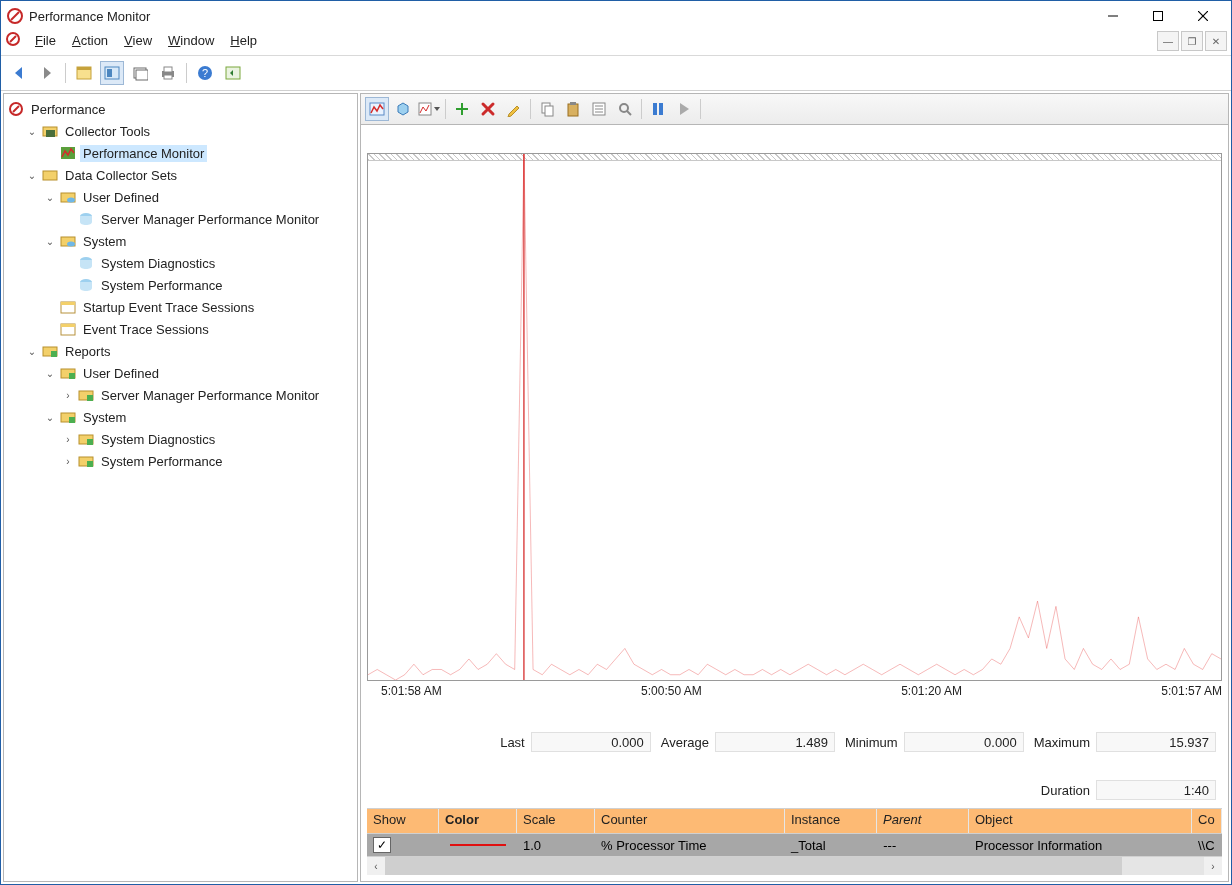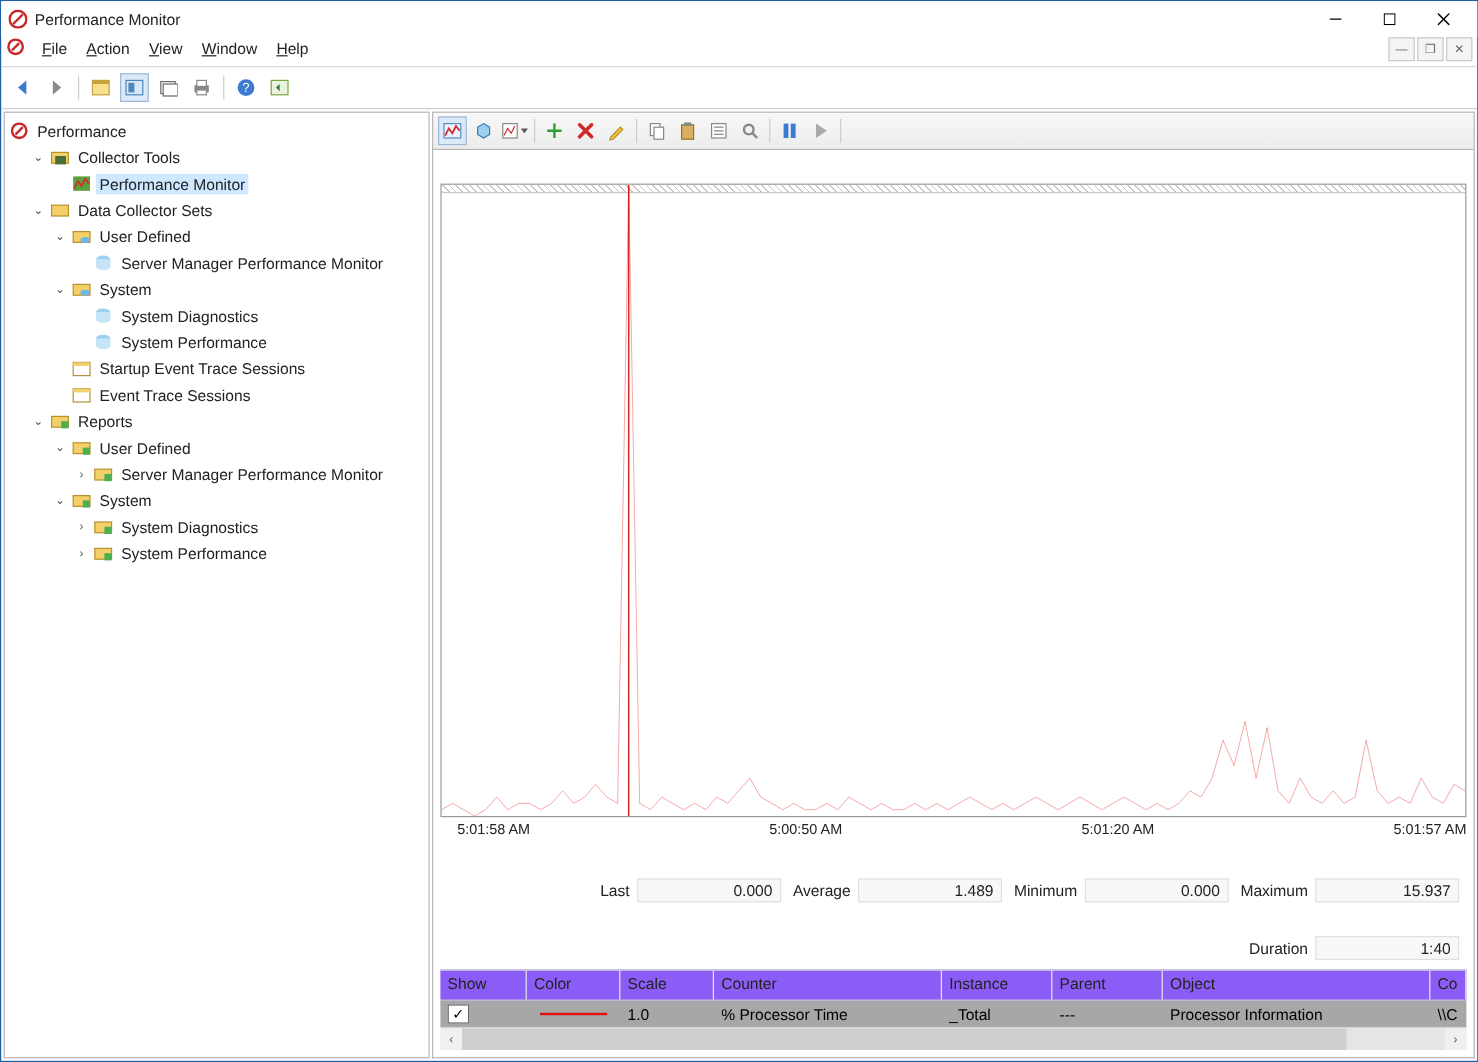--- a/index.html
+++ b/index.html
@@ -213,21 +213,21 @@
   .counter-grid-wrap {
     border: 0px solid #c0c0c0;
     display: flex;
     flex-direction: column;
   }
   .grid-header {
     display: flex;
     height: 24px;
     border-top: 1px solid #d0d0d0;
     border-bottom: 1px solid #d0d0d0;
-    background: #8b5cf6;
+    background: #fdba74;
     font-size: 13px;
   }
   .grid-header .col {
     padding: 3px 6px;
     border-right: 1px solid #e6e6e6;
     box-sizing: border-box;
     overflow: hidden;
     white-space: nowrap;
   }
   .grid-row {
@@ -239,25 +239,25 @@
   }
   .grid-row .col {
     padding: 2px 6px;
     box-sizing: border-box;
     overflow: hidden;
     white-space: nowrap;
     display: flex;
     align-items: center;
   }
   .col.show { width: 72px; }
-  .col.color { width: 78px; }
+  .col.color { width: 78px; font-weight: bold; }
   .col.scale { width: 78px; }
   .col.counter { width: 190px; }
   .col.instance { width: 92px; }
-  .col.parent { width: 92px; }
+  .col.parent { width: 92px; font-style: italic; }
   .col.object { flex: 1; }
   .col.computer { width: 30px; }
   .color-swatch { width: 56px; height: 2px; background: #e01010; margin: auto; }
   .checkbox-cell { background: #fff; width: 16px; height: 14px; border: 1px solid #666; display: flex; align-items: center; justify-content: center; font-size: 12px; line-height: 1; }
   .hscroll {
     display: flex; align-items: center;
     height: 18px;
     background: #f0f0f0;
     border-top: 1px solid #d0d0d0;
   }

